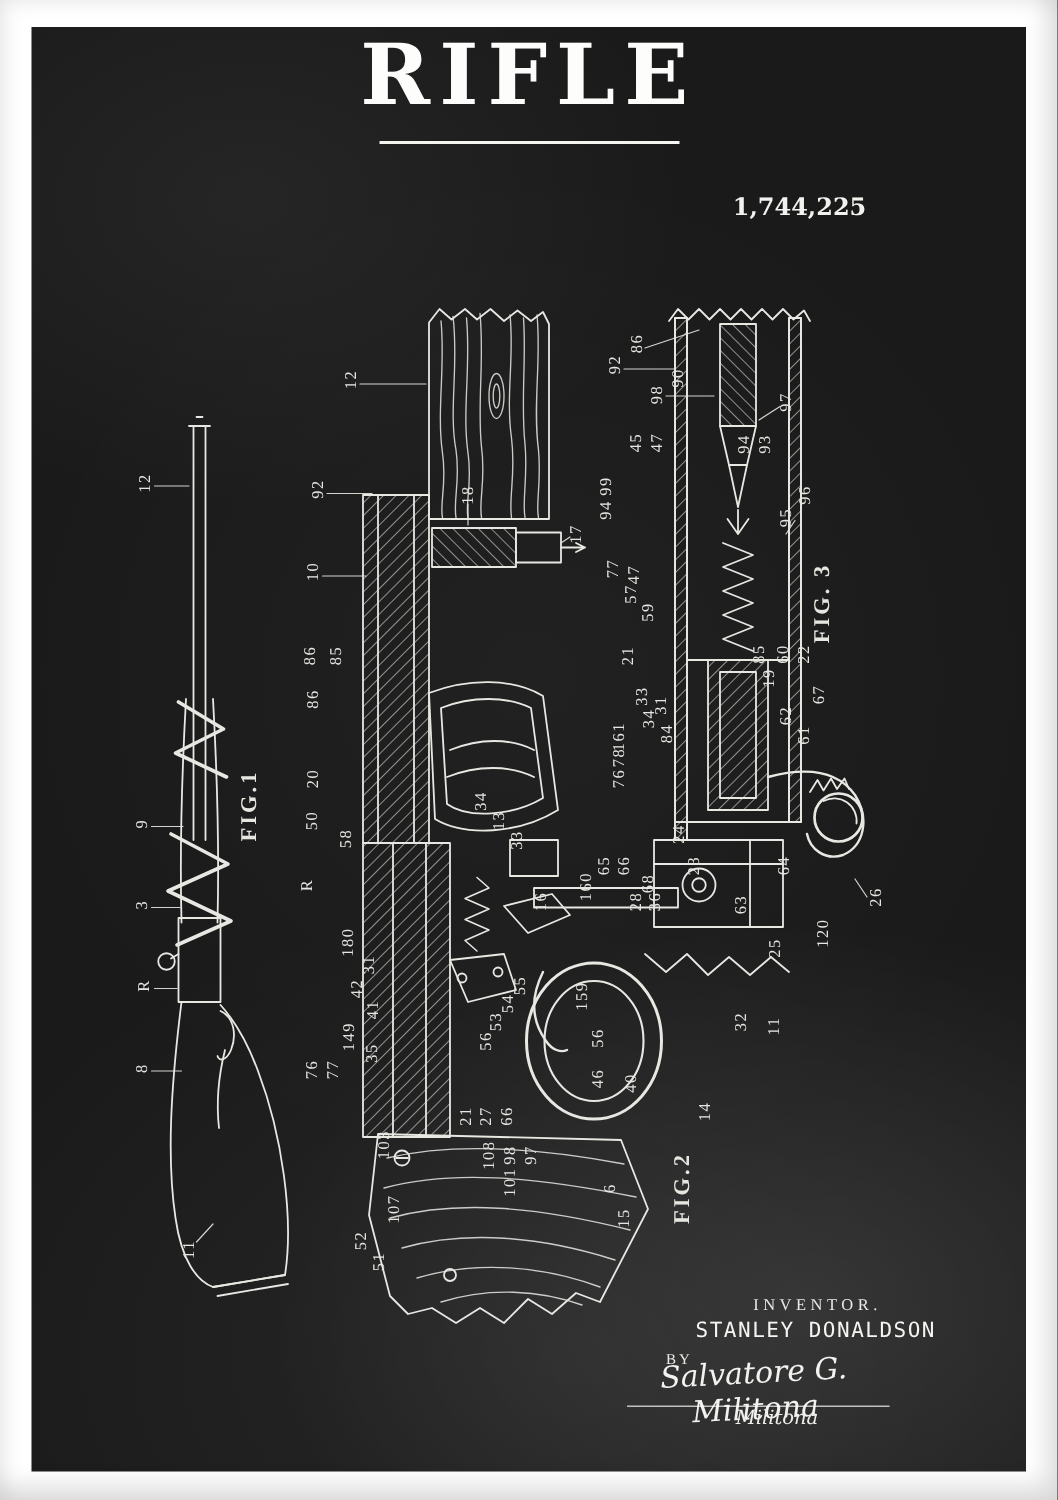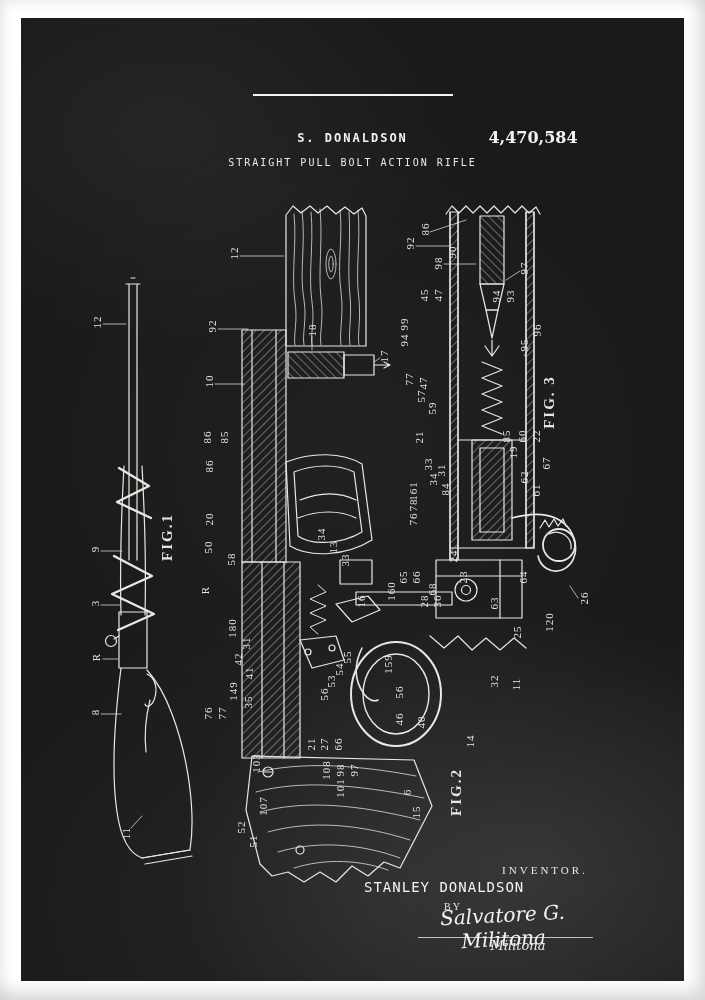--- a/index.html
+++ b/index.html
@@ -50,43 +50,42 @@
   
   .callout{
     position:absolute;color:#e6e6e1;white-space:nowrap;
     font-family:"Liberation Serif",serif;font-size:11px;letter-spacing:1px;
     transform:translate(-50%,-50%) rotate(-90deg);
   }
   .callout.fig{font-size:15px;font-weight:bold;letter-spacing:2px;}
 
   
   .inv-caption{left:470px;top:864px;width:150px;text-align:center;color:#e9e9e4;font-size:11px;letter-spacing:3px;}
-  .inv-name{left:364px;top:879px;width:260px;text-align:left;color:#f4f4f0;
+  .inv-name{left:364px;top:879px;width:260px;text-align:right;color:#f4f4f0;
     font-family:"DejaVu Sans Mono",monospace;font-size:14px;letter-spacing:1px;}
   .by-label{left:444px;top:901px;color:#e9e9e4;font-size:10px;letter-spacing:2px;}
   .signature{
     left:398px;top:903px;width:210px;text-align:center;color:#f2f2ee;
     font-family:"DejaVu Serif",serif;font-style:italic;font-size:20px;
     transform:rotate(-3deg);letter-spacing:0px;
   }
   .sig-rule{left:418px;top:937px;width:175px;height:1px;background:rgba(255,255,255,.7);}
   .attorney{left:448px;top:938px;width:140px;text-align:center;color:#eeeee9;
     font-family:"DejaVu Serif",serif;font-style:italic;font-size:13px;}
 </style>
 </head>
 <body>
 
 <div class="poster"></div>
 
 <div class="overlay">
 
+  <div class="abs title">RIFLE</div>
   <div class="abs title-rule"></div>
-  <div class="abs patent-inventor">S. DONALDSON</div>
-  <div class="abs patent-number">4,470,584</div>
-  <div class="abs patent-subtitle">STRAIGHT PULL BOLT ACTION RIFLE</div>
+  <div class="abs patent-number">1,744,225</div>
 
   <svg width="705" height="1000" viewBox="0 0 705 1000" style="position:absolute;left:0;top:0">
     <defs>
       <pattern id="hA" width="6" height="6" patternUnits="userSpaceOnUse" patternTransform="rotate(45)">
         <line x1="0" y1="0" x2="0" y2="6" stroke="#c9c9c4" stroke-width="0.9"></line>
       </pattern>
       <pattern id="hB" width="6" height="6" patternUnits="userSpaceOnUse" patternTransform="rotate(-45)">
         <line x1="0" y1="0" x2="0" y2="6" stroke="#c9c9c4" stroke-width="0.9"></line>
       </pattern>
     </defs>

